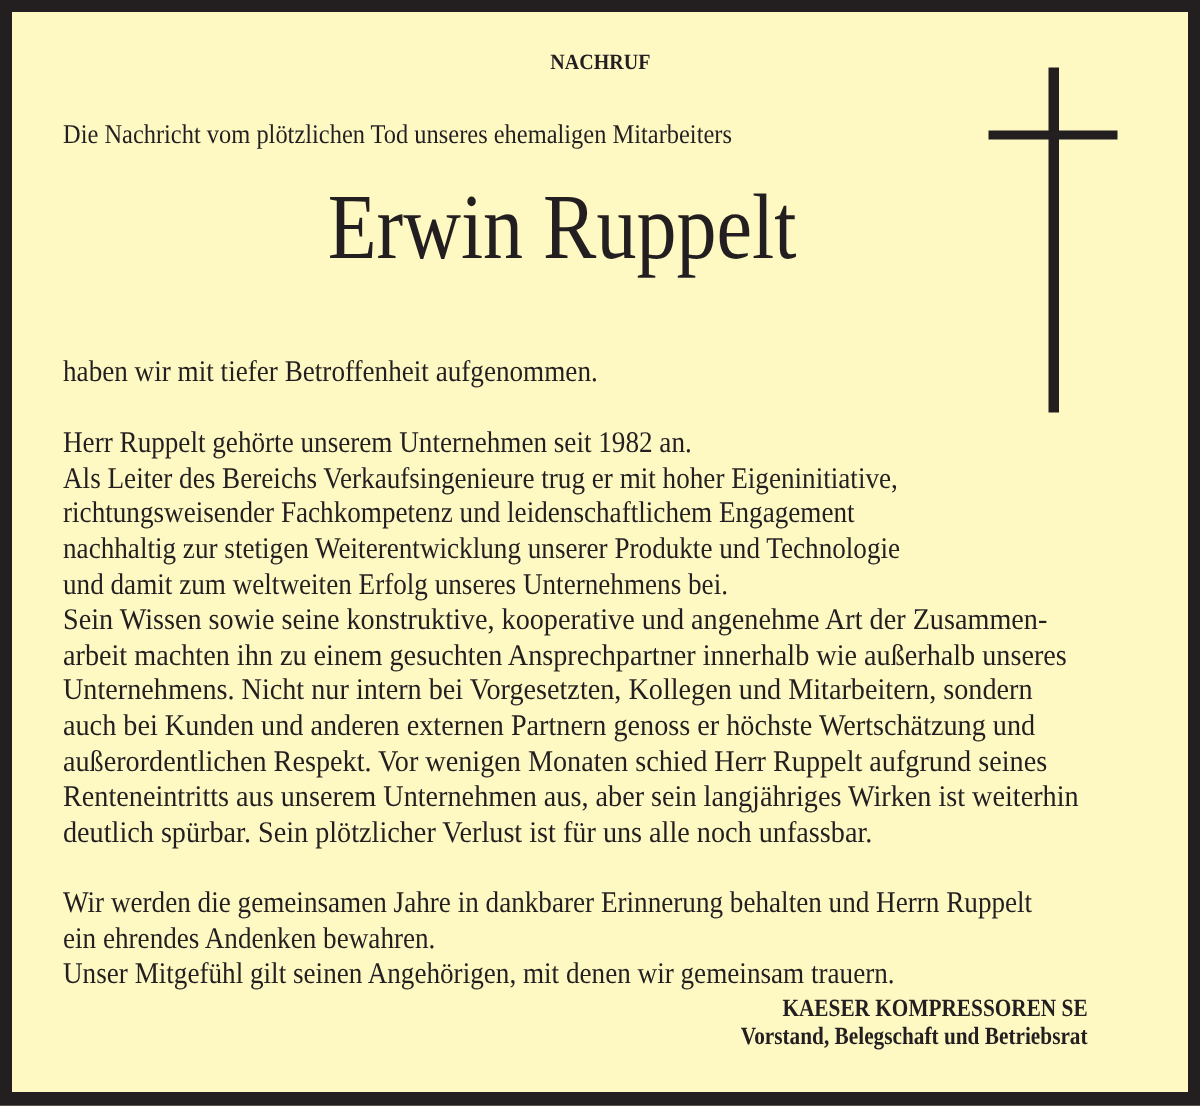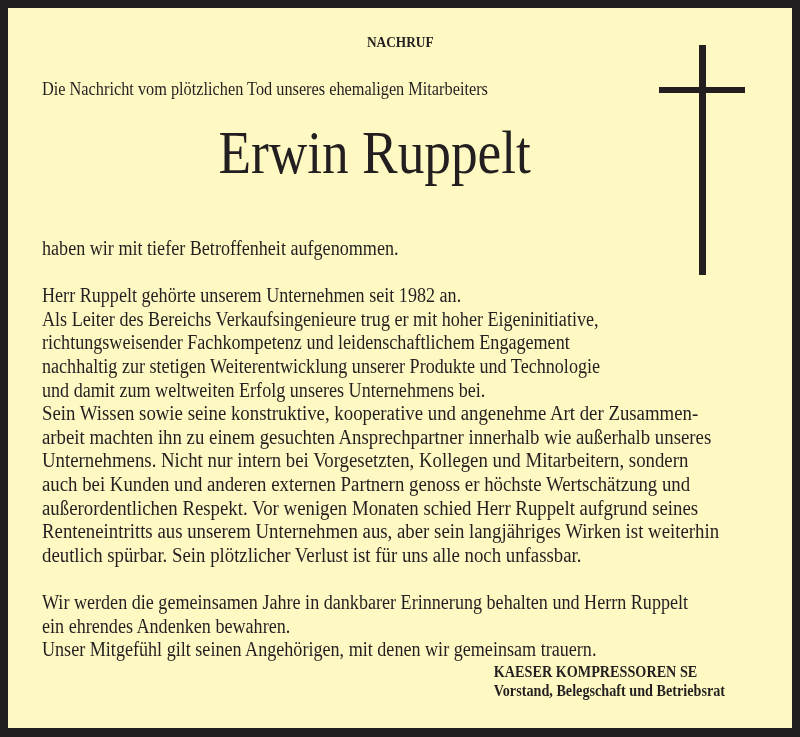--- a/index.html
+++ b/index.html
@@ -95,21 +95,21 @@
       left: 651px;
       top: 79px;
       width: 86px;
       height: 6px;
       background: #231f20;
     }
     .signature {
       position: absolute;
       right: 48px;
       top: 654px;
-      text-align: left;
+      text-align: right;
       font-weight: bold;
       font-size: 16.5px;
       line-height: 19px;
       white-space: nowrap;
     }
     .signature .sig-line {
       display: block;
       transform: scaleX(0.86);
       transform-origin: center top;
     }

